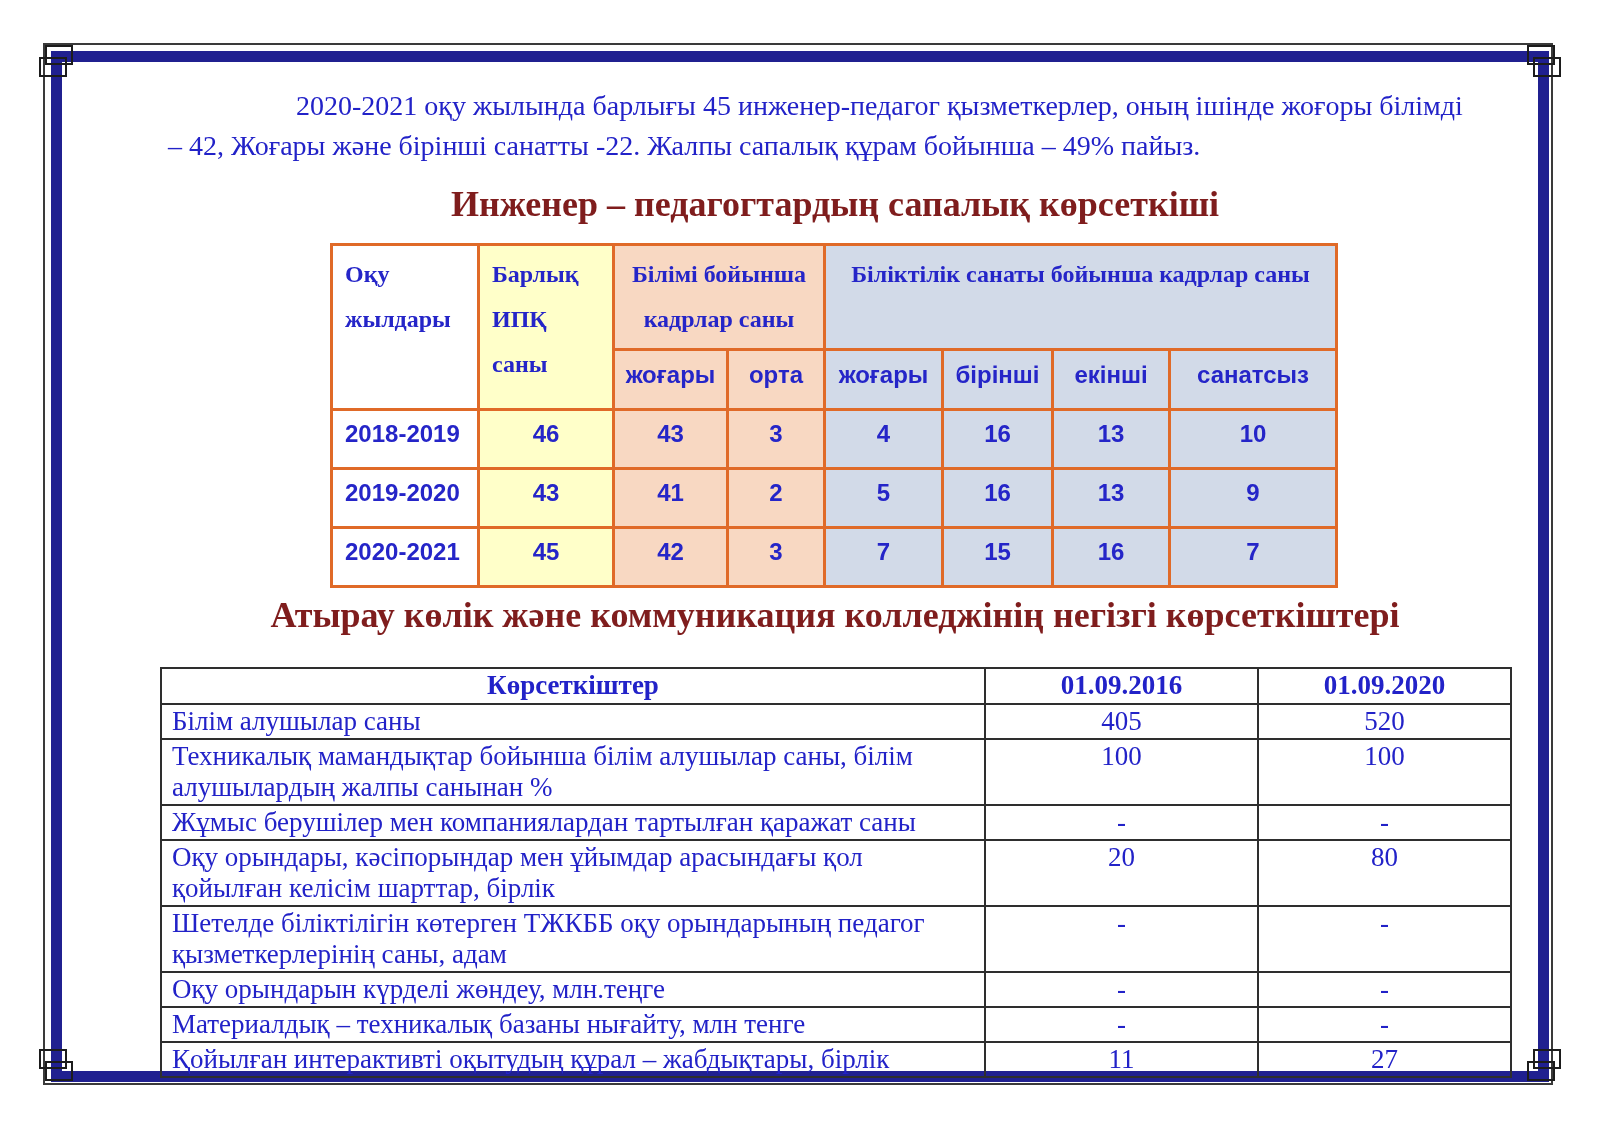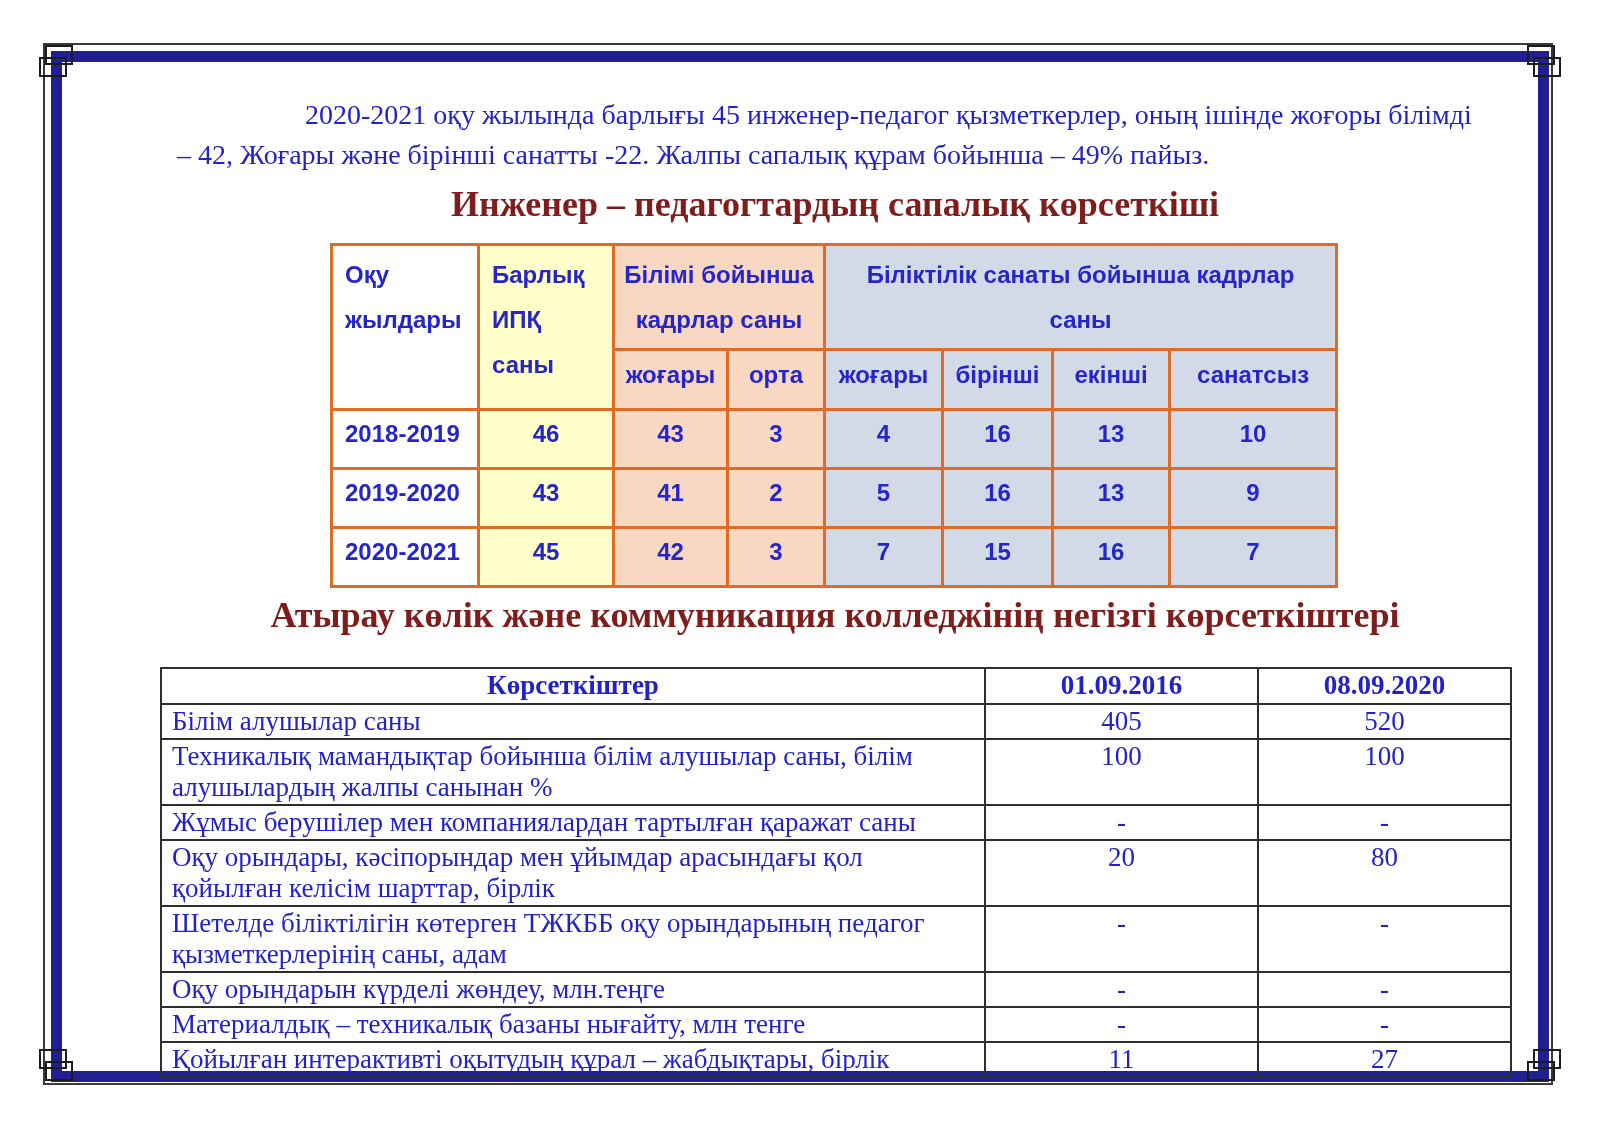--- a/index.html
+++ b/index.html
@@ -19,21 +19,21 @@
     position:absolute;left:51px;top:51px;width:1498px;height:1031px;
     border:11px solid #202090;box-sizing:border-box;
   }
   .corner-sq{
     position:absolute;width:28px;height:20px;
     border:2px solid #1c1c1c;box-sizing:border-box;background:transparent;
   }
   
   .intro{
     position:absolute;left:160px;top:78px;width:1295px;
-    margin:17px;
+    margin:8px;
     font-size:28px;line-height:40px;
     color:#2222c8;
     text-indent:128px;
     text-align:left;
   }
   
   .sec-title{
     position:absolute;left:160px;width:1350px;margin:0;
     font-size:36px;font-weight:bold;color:#7f1d1d;
     text-align:center;
@@ -46,21 +46,21 @@
     border-collapse:collapse;table-layout:fixed;
     font-family:"Liberation Sans", sans-serif;
     font-weight:bold;font-size:24px;color:#2525c8;
   }
   .t1 td{
     border:3px solid #e06a28;
     vertical-align:top;box-sizing:border-box;
     padding:6px 8px;
     line-height:45px;
   }
-  .t1 tr.grp td{height:95px;}
+  .t1 tr.grp td{height:95px;font-family:Liberation Serif, serif;}
   .t1 tr.subhead td{height:60px;line-height:28px;padding-top:10px;}
   .t1 tr.data td{height:59px;line-height:28px;padding-top:9px;}
   .t1 .cell-white{background:#ffffff;}
   .t1 .cell-yellow{background:#ffffc9;}
   .t1 .cell-peach{background:#f8d8c2;}
   .t1 .cell-blue{background:#d2dae8;}
   .t1 .left{text-align:left;padding-left:12px;}
   .t1 .ctr{text-align:center;}
   
   .t2{
@@ -165,21 +165,21 @@
   <table class="t2">
     <colgroup>
       <col style="width:824px">
         <col style="width:273px">
         <col style="width:253px">
     </colgroup>
     <tbody>
       <tr class="head">
         <td>Көрсеткіштер</td>
         <td>01.09.2016</td>
-        <td>08.09.2020</td>
+        <td>01.09.2020</td>
       </tr>
       <tr>
         <td class="lbl">Білім алушылар саны</td>
         <td class="val">405</td>
         <td class="val">520</td>
       </tr>
       <tr>
         <td class="lbl">Техникалық мамандықтар бойынша білім алушылар саны, білім алушылардың жалпы санынан  %</td>
         <td class="val">100</td>
         <td class="val">100</td>

